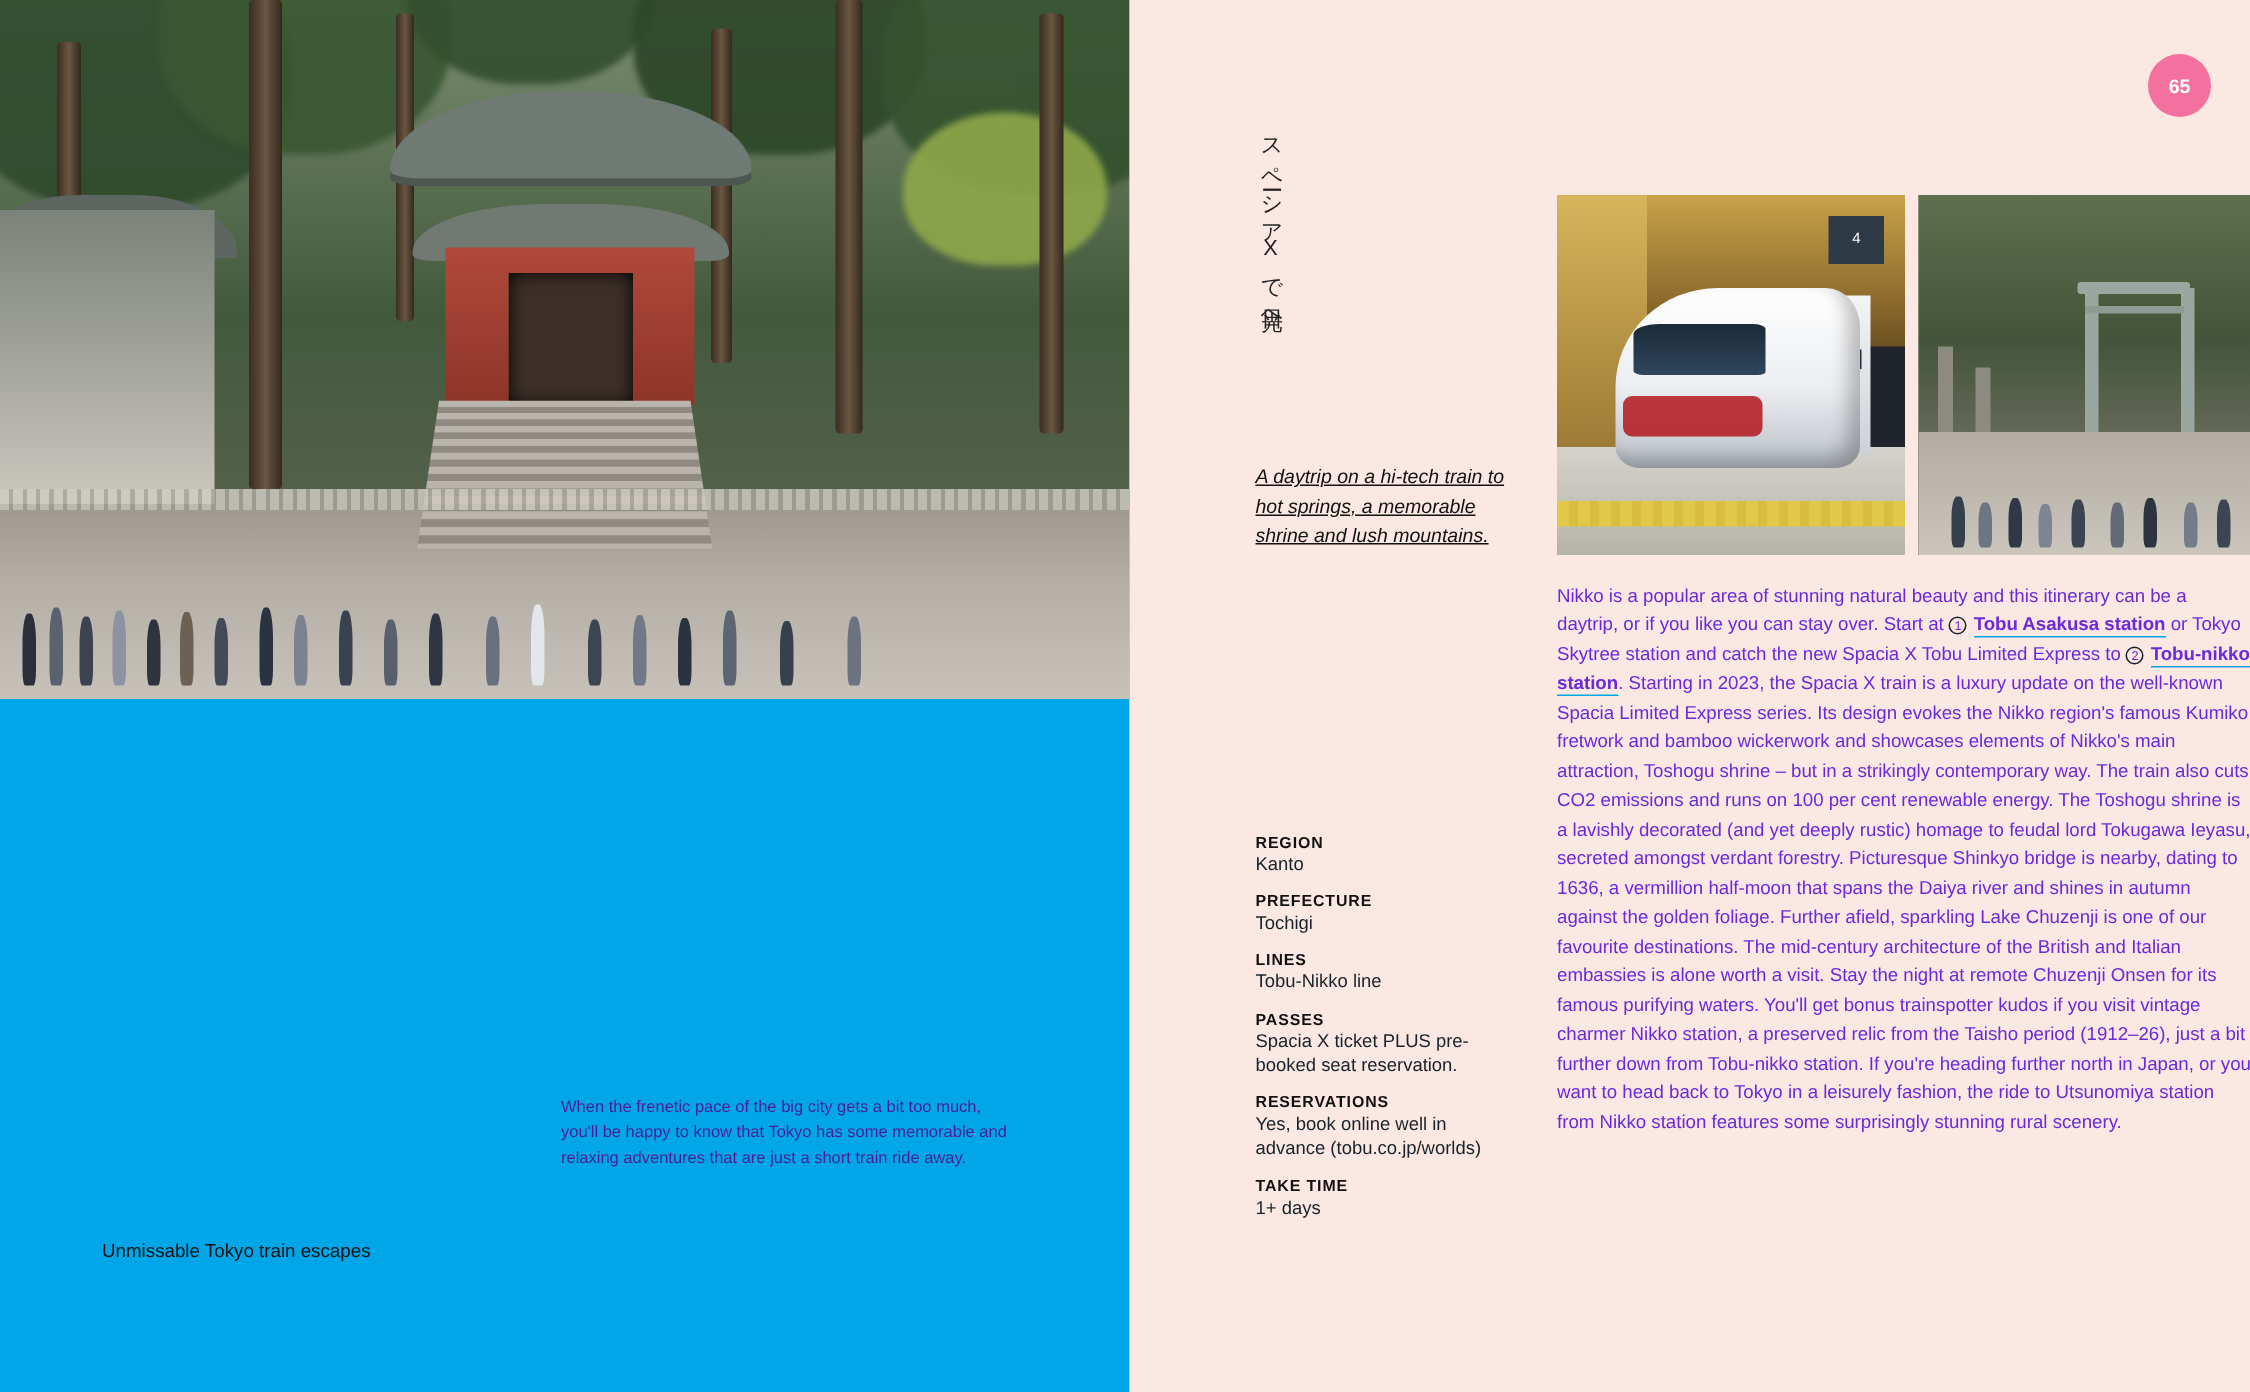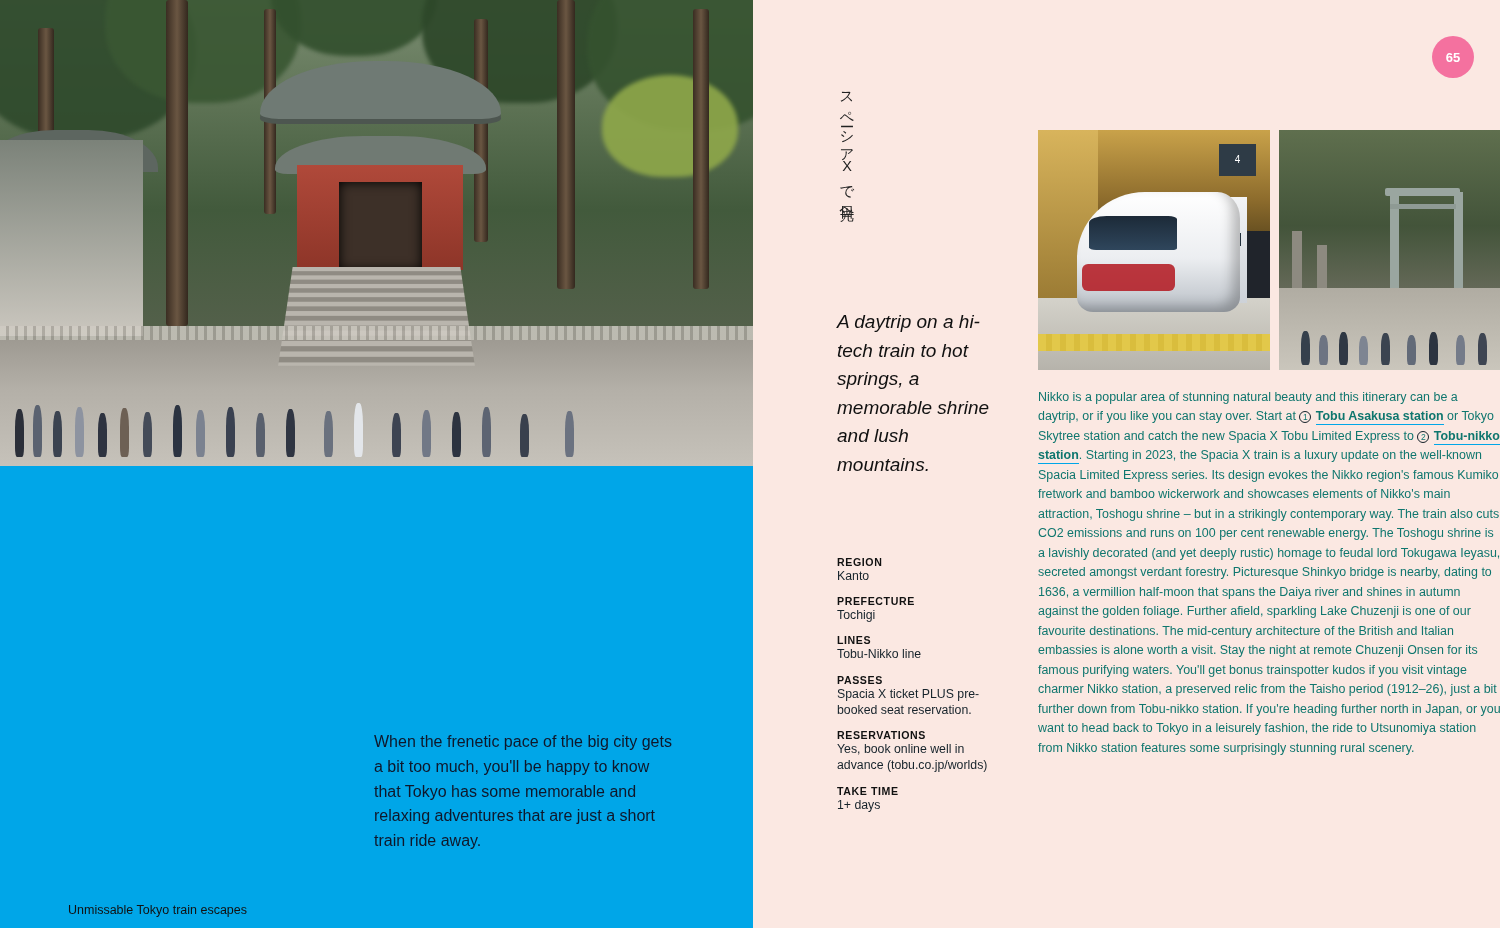--- a/index.html
+++ b/index.html
@@ -47,26 +47,26 @@
       background: repeating-linear-gradient(90deg,#cfcbc3 0 6px, #a9a59d 6px 9px); opacity:.85; }
   .person { position:absolute; bottom:2%; width:9px; border-radius:40% 40% 20% 20%; }
 
   .blue-block { position:absolute; left:0; top:466px; width:753px; height:462px; background:#00a6e8; }
 
   .slip-title {
     position:absolute; left:68px; top:755px; width:300px;
     font-size:39px; line-height:1.08; font-weight:700; color:#111; letter-spacing:-0.6px;
   }
   .slip-sub {
-    position:absolute; left:68px; top:902px; width:260px;
+    position:absolute; left:68px; top:826px; width:260px;
     font-size:12.5px; line-height:1.35; color:#111;
   }
   .left-body {
     position:absolute; left:374px; top:730px; width:300px;
-    font-size:16px; line-height:1.55; color:#0f172a;
+    font-size:11px; line-height:1.55; color:#4c1d95;
   }
   .left-body p + p { text-indent: 16px; }
 
   
   .right-page { position:relative; width:747px; height:928px; background:#fbe8e2; overflow:hidden; }
 
   .page-badge {
     position:absolute; right:26px; top:36px; width:42px; height:42px; border-radius:50%;
     background:#f4719f; color:#fff; font-size:13px; font-weight:700;
     display:flex; align-items:center; justify-content:center;
@@ -79,21 +79,21 @@
   }
 
   .vertical-jp {
     position:absolute; left:84px; top:82px;
     writing-mode: vertical-rl; text-orientation: upright;
     font-size:14.5px; letter-spacing:2px; color:#222; height:200px;
   }
 
   .kicker {
     position:absolute; left:84px; top:308px; width:170px;
-    font-style:italic; font-size:19px; line-height:1.5; color:#111;
+    font-style:italic; font-size:13px; line-height:1.5; color:#111;text-decoration:underline;
   }
 
   .photo-train {
     position:absolute; left:285px; top:130px; width:232px; height:240px; overflow:hidden; background:#20242b;
   }
   .tr-ceiling { position:absolute; inset:0 0 58% 0; background:linear-gradient(180deg,#c9a24a,#8c6b2c 70%,#6a5222); }
   .tr-platformwall { position:absolute; left:0; top:0; width:26%; height:72%; background:linear-gradient(180deg,#d8b45c,#9a7a33); }
   .tr-train { position:absolute; left:17%; top:26%; width:70%; height:50%;
       background: linear-gradient(180deg,#ffffff 0%, #eceef1 55%, #b9bfc6 100%);
       border-radius: 42% 14% 10% 10% / 55% 22% 12% 12%;
@@ -117,21 +117,21 @@
   }
   .sh-bg { position:absolute; inset:0; background: linear-gradient(180deg,#5f6f4e 0%, #43543a 40%, #6b6d5e 72%, #a9a59a 100%); }
   .sh-torii-v { position:absolute; top:26%; width:9px; height:48%; background:#9aa6a0; }
   .sh-torii-top { position:absolute; left:48%; top:24%; width:34%; height:8px; background:#9aa6a0; border-radius:2px; }
   .sh-torii-top2 { position:absolute; left:50%; top:31%; width:30%; height:5px; background:#8e9a94; }
   .sh-path { position:absolute; left:0; bottom:0; width:100%; height:34%;
       background: linear-gradient(180deg,#b0aca2,#cac6bc); }
   .sh-lamp { position:absolute; width:10px; background:#8d8a80; }
   .body-wide {
     position:absolute; left:285px; top:388px; width:463px;
-    font-size:12.45px; line-height:1.565; color:#0f766e;
+    font-size:12.45px; line-height:1.565; color:#6d28d9;
   }
   .body-wide .hl { border-bottom: 1.5px solid #00a6e8; font-weight:700; padding-bottom:1px; }
   .circnum { display:inline-block; border:1px solid #16232b; border-radius:50%; width:12px; height:12px;
       font-size:8.5px; line-height:11px; text-align:center; margin-right:1px; }
 
   .meta { position:absolute; left:84px; top:556px; width:170px; }
   .meta .lbl { font-size:10.6px; font-weight:700; letter-spacing:.6px; color:#111; margin-top:11px; }
   .meta .lbl:first-child { margin-top:0; }
   .meta .val { font-size:12.3px; line-height:1.32; color:#16232b; }
 

